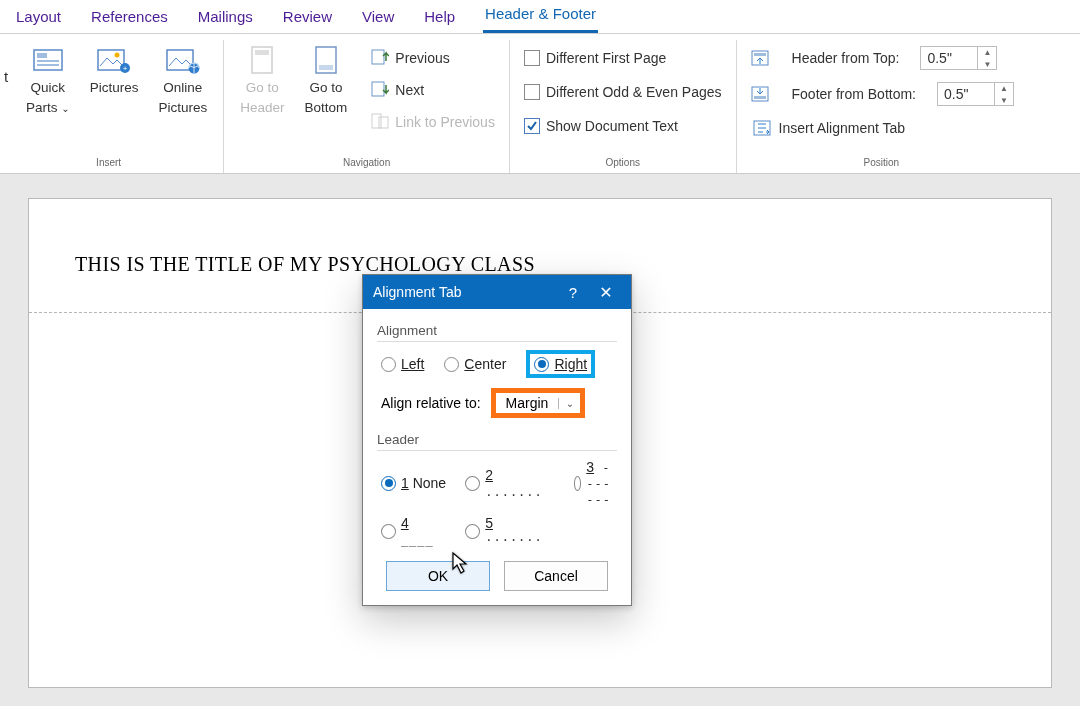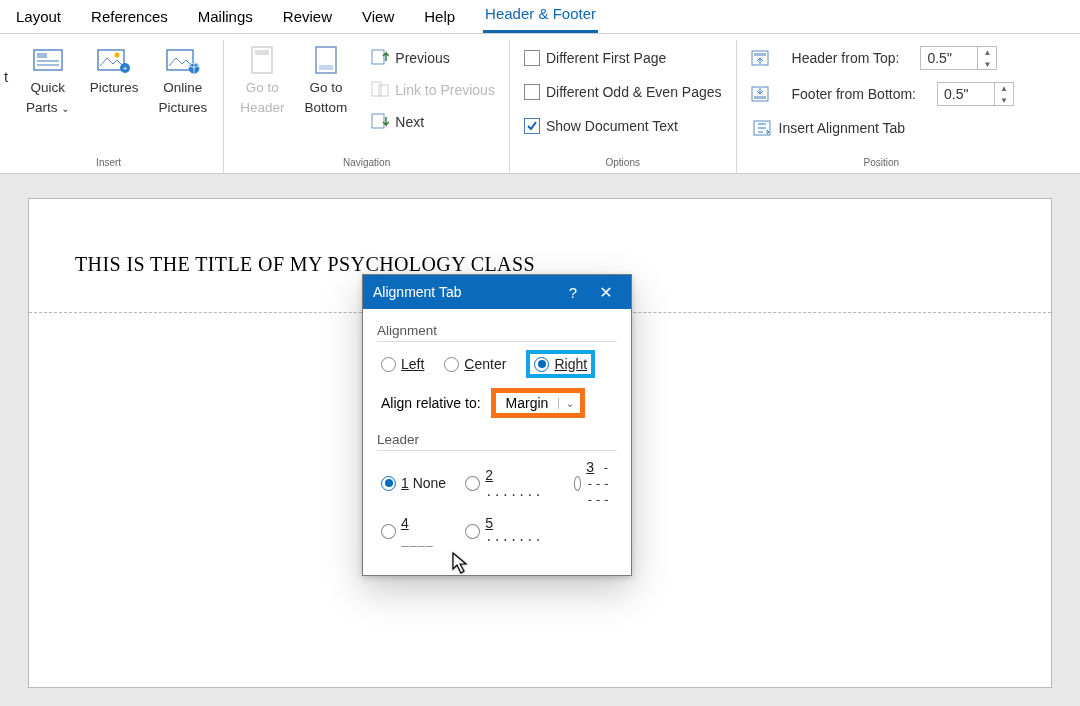--- a/index.html
+++ b/index.html
@@ -18,21 +18,21 @@
     display: flex;
     gap: 26px;
     padding: 4px 14px 0 14px;
     background: #fff;
     border-bottom: 1px solid #d0d0d0;
     height: 34px;
     align-items: flex-end;
   }
   .tab {
     padding: 4px 2px 8px 2px;
-    color: #000000;
+    color: #4c1d95;
     cursor: pointer;
     font-size: 15px;
   }
   .tab.active {
     color: #1267b3;
     border-bottom: 3px solid #1267b3;
     font-weight: 500;
   }
   
   .ribbon {
@@ -244,33 +244,33 @@
         <span>Bottom</span>
       </div>
       <div style="display:flex;flex-direction:column;gap:8px;padding-top:4px;padding-left:6px">
         <div class="small-row">
           <span><svg width="18" height="16">
                 <rect x="1" y="1" width="12" height="14" fill="none" stroke="#6b93c8"></rect>
                 <path d="M15 12 l0 -8 l-3 3 m3 -3 l3 3" stroke="#3a7a3a" fill="none" stroke-width="1.5"></path>
               </svg></span>
           <span>Previous</span>
         </div>
+        <div class="small-row">
+          <span><svg width="18" height="16">
+                <rect x="1" y="1" width="12" height="14" fill="none" stroke="#6b93c8"></rect>
+                <path d="M15 4 l0 8 l-3 -3 m3 3 l3 -3" stroke="#3a7a3a" fill="none" stroke-width="1.5"></path>
+              </svg></span>
+          <span>Next</span>
+        </div>
         <div class="small-row disabled">
           <span><svg width="18" height="16">
                 <rect x="1" y="1" width="9" height="14" fill="none" stroke="#cfcfcf"></rect>
                 <rect x="8" y="4" width="9" height="11" fill="none" stroke="#cfcfcf"></rect>
               </svg></span>
           <span>Link to Previous</span>
-        </div>
-        <div class="small-row">
-          <span><svg width="18" height="16">
-                <rect x="1" y="1" width="12" height="14" fill="none" stroke="#6b93c8"></rect>
-                <path d="M15 4 l0 8 l-3 -3 m3 3 l3 -3" stroke="#3a7a3a" fill="none" stroke-width="1.5"></path>
-              </svg></span>
-          <span>Next</span>
         </div>
       </div>
     </div>
     <div class="group-label">Navigation</div>
   </div>
 
   <div class="group">
     <div class="group-body">
       <div style="display:flex;flex-direction:column;gap:10px;padding-top:4px">
         <div class="small-row">
@@ -404,20 +404,24 @@
       <label class="radio">
         <span class="rdot"></span>
           <span><span class="u">4</span><span class="leader-sample"> ____</span></span>
       </label>
       <label class="radio">
         <span class="rdot"></span>
           <span><span class="u">5</span><span class="leader-sample"> ·······</span></span>
       </label>
     </div>
 
+    <div class="dlg-btns">
+      <div class="btn primary">OK</div>
+      <div class="btn">Cancel</div>
+    </div>
   </div>
 </div>
 
 <div class="cursor">
   <svg width="20" height="24">
       <polygon points="1,1 1,17 5,13 9,21 12,19 8,12 14,12" fill="#fff" stroke="#000" stroke-width="1.2"></polygon>
     </svg>
 </div>
 
 </body></html>

